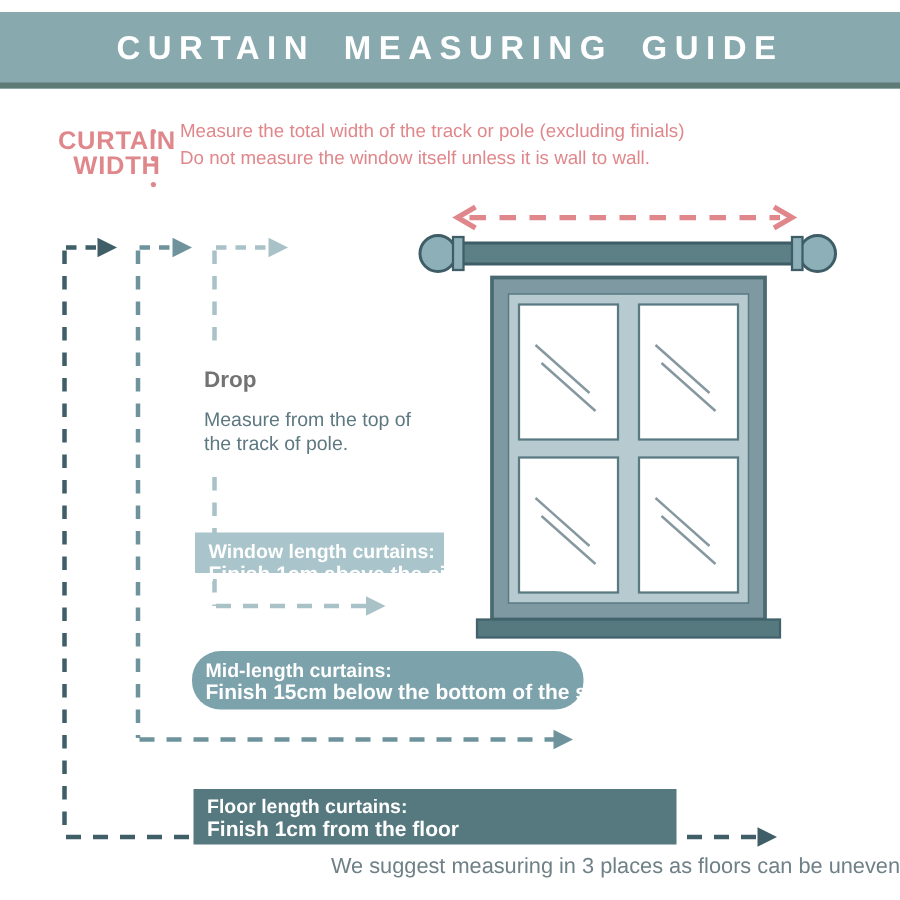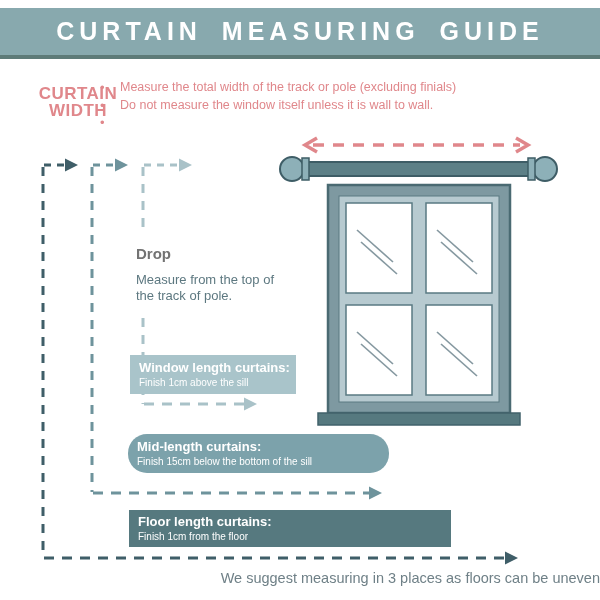--- a/index.html
+++ b/index.html
@@ -2,43 +2,43 @@
 <html><head>
 <meta charset="utf-8">
 <style>
   html,body{margin:0;padding:0;background:#ffffff;}
   body{font-family:"Liberation Sans", sans-serif; -webkit-font-smoothing:antialiased;}
   #page{position:relative;width:600px;height:600px;background:#ffffff;overflow:hidden;}
 
   
   .header{position:absolute;left:0;right:0;top:8px;height:47px;
           border-bottom:4px solid #5e7b78;display:flex;align-items:center;justify-content:center;}
-  .header .title{color:#ffffff;font-size:25px;font-weight:bold;letter-spacing:5px;word-spacing:8px;}
+  .header .title{color:#ffffff;font-size:22px;font-weight:bold;letter-spacing:5px;word-spacing:8px;}
 
   
   .cw-label{position:absolute;left:32px;top:85px;width:92px;text-align:center;
             font-size:17px;font-weight:bold;line-height:17px;letter-spacing:0.5px;color:#e0878b;}
   .bullets{position:absolute;left:100px;top:79px;width:480px;margin:0;padding:0;list-style:none;
            color:#e0878b;font-size:12.5px;line-height:17.5px;}
   .bullets li{position:relative;padding-left:20px;}
   .bullets li .dot{position:absolute;left:0;top:0;font-size:13px;}
 
   
   #diagram{position:absolute;left:0;top:0;width:600px;height:600px;z-index:1;}
 
   
   .drop-block{position:absolute;left:136px;top:245px;width:160px;z-index:2;}
   .drop-heading{font-size:15px;font-weight:bold;color:#737373;margin:0 0 10px 0;}
   .drop-desc{font-size:13px;color:#5d7880;line-height:16px;margin:0;width:150px;}
 
   
   .len-box{position:absolute;z-index:2;color:#ffffff;box-sizing:border-box;padding:5px 0 0 9px;}
   .len-box .t{font-size:13px;font-weight:bold;line-height:15px;white-space:nowrap;}
-  .len-box .s{font-size:10px;line-height:15px;white-space:nowrap;}
-  #box-window{left:130px;top:355px;width:166px;height:39px;}
+  .len-box .s{font-size:14px;line-height:15px;white-space:nowrap;font-weight:bold;}
+  #box-window{left:130px;top:355px;width:166px;height:27px;}
   #box-mid{left:128px;top:434px;width:261px;height:39px;}
   #box-floor{left:129px;top:510px;width:322px;height:37px;padding-top:4px;}
 
   
   .footer-note{position:absolute;left:0;right:0;top:570px;text-align:right;
                font-size:14.5px;color:#6f8087;z-index:2;padding-left:48px;}
 </style>
 </head>
 <body>
 
@@ -139,20 +139,20 @@
   <div class="len-box" id="box-window" style="background-color: rgb(169, 196, 202);">
     <div class="t">Window length curtains:</div>
     <div class="s">Finish 1cm above the sill</div>
   </div>
 
   <div class="len-box" id="box-mid" style="background-color: rgb(124, 162, 171); border-radius: 19px;">
     <div class="t">Mid-length curtains:</div>
     <div class="s">Finish 15cm below the bottom of the sill</div>
   </div>
 
-  <div class="len-box" id="box-floor" style="background-color: rgb(86, 121, 127);">
+  <div class="len-box" id="box-floor" style="background-color: rgb(86, 121, 127); margin-top: 16px;">
     <div class="t">Floor length curtains:</div>
     <div class="s">Finish 1cm from the floor</div>
   </div>
 
   <div class="footer-note">We suggest measuring in 3 places as floors can be uneven</div>
 
 </div>
 
 </body></html>

